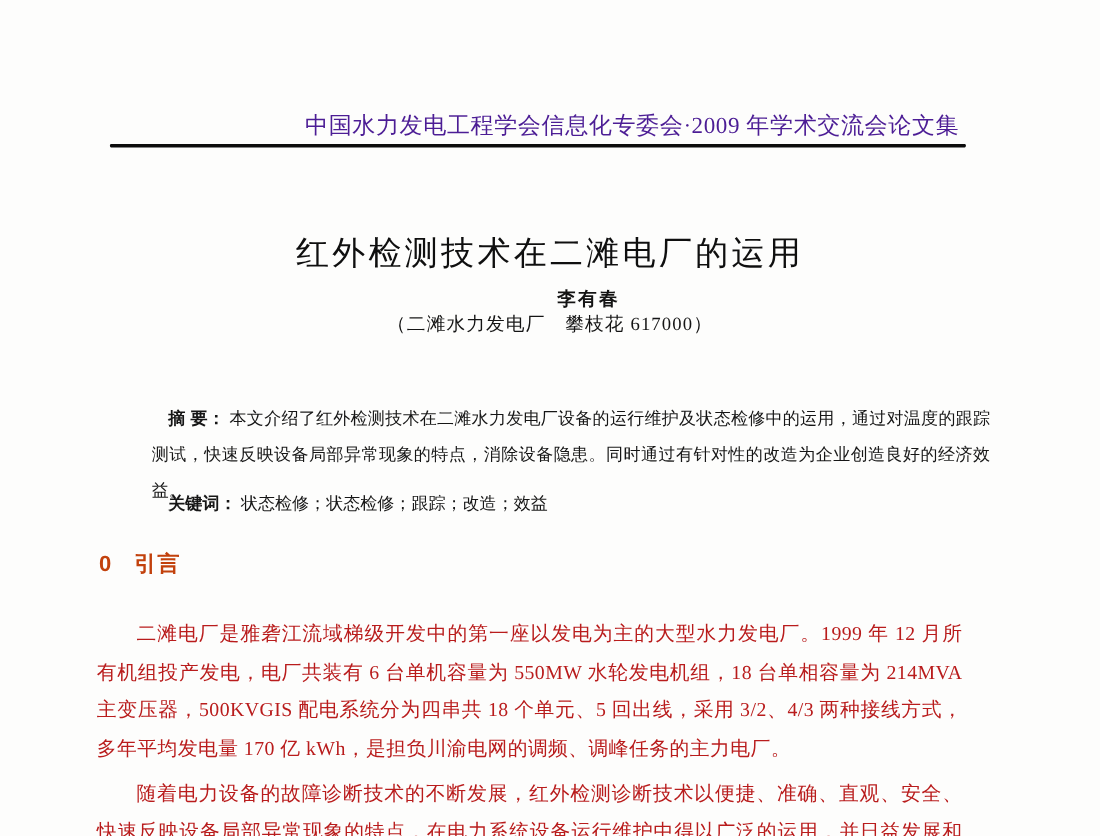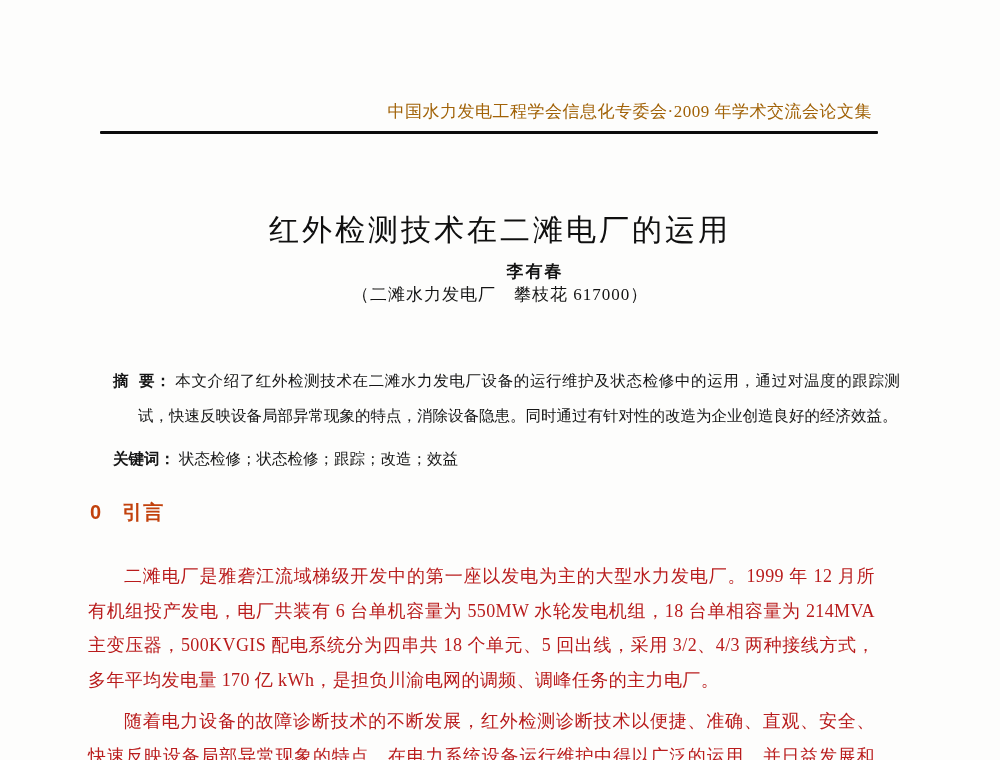--- a/index.html
+++ b/index.html
@@ -13,23 +13,23 @@
     height: 760px;
     background: #fdfdfc;
     color: #141414;
     font-family: "Liberation Serif", "DejaVu Serif", serif;
     overflow: hidden;
   }
   .journal-header {
     position: absolute;
     top: 100px;
     right: 128px;
-    font-size: 17px;
+    font-size: 21px;
     letter-spacing: 0.5px;
-    color: #a16207;
+    color: #4c1d95;
     white-space: nowrap;
   }
   .header-rule {
     position: absolute;
     top: 131px;
     left: 100px;
     width: 778px;
     height: 3px;
     background: #0c0c0c;
     border-radius: 1px;
@@ -74,22 +74,23 @@
     padding-left: 25px;
     text-indent: -25px;
     font-size: 15.5px;
     line-height: 33px;
     text-align: justify;
     color: #161616;
   }
   .abstract .label,
   .keywords .label {
     font-weight: bold;
-    font-family: Liberation Mono, monospace;
+    font-family: Liberation Sans, sans-serif;
     margin-right: 4px;
+    margin-left: 40px;
   }
   .keywords {
     position: absolute;
     top: 447px;
     left: 113px;
     width: 762px;
     font-size: 15.5px;
     line-height: 24px;
     color: #161616;
   }

